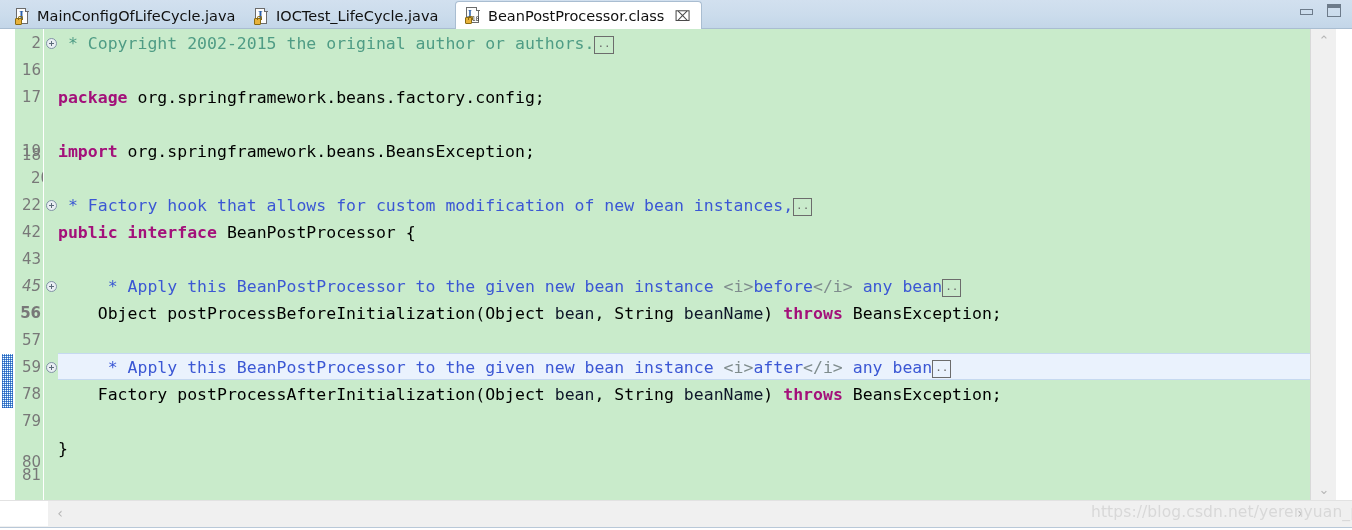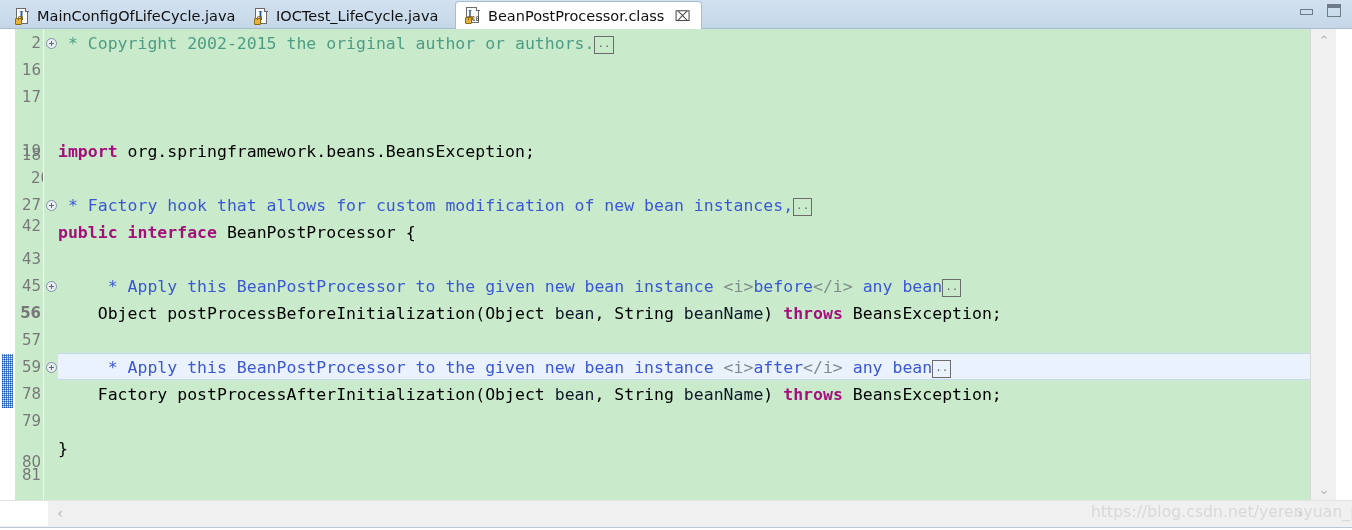--- a/index.html
+++ b/index.html
@@ -400,42 +400,43 @@
       <div id="change-marker" style="top: 325px; height: 54px;"></div>
     </div>
 
     <div id="gutter">
         <div class="lnum" style="top: 1px;">2</div>
         <div class="lnum" style="top: 28px;">16</div>
         <div class="lnum" style="top: 55px;">17</div>
         <div class="lnum" style="top: 89px; margin-top: 24px;">18</div>
         <div class="lnum" style="top: 109px;">19</div>
         <div class="lnum" style="top: 136px; padding-left: 16px;">20</div>
-        <div class="lnum" style="top: 163px;">27</div>
-        <div class="lnum" style="top: 184px;">42</div>
+        <div class="lnum" style="top: 163px;">22</div>
+        <div class="lnum" style="top: 190px;">42</div>
         <div class="lnum" style="top: 217px;">43</div>
-        <div class="lnum" style="top: 244px;">45</div>
+        <div class="lnum" style="top: 244px; font-style: italic;">45</div>
         <div class="lnum" style="top: 271px; font-weight: bold;">56</div>
         <div class="lnum" style="top: 298px;">57</div>
         <div class="lnum" style="top: 325px;">59</div>
         <div class="lnum" style="top: 352px;">78</div>
         <div class="lnum" style="top: 379px;">79</div>
         <div class="lnum" style="top: 420px;">80</div>
         <div class="lnum" style="top: 433px;">81</div>
       </div>
     <div id="foldcol">
         <div class="foldmark" style="top: 9px;"></div>
         <div class="foldmark" style="top: 171px;"></div>
         <div class="foldmark" style="top: 252px;"></div>
         <div class="foldmark" style="top: 333px;"></div>
       </div>
 
     <div id="code">
         <div class="cline" style="top: 1px;"><span class="cmt"> * Copyright 2002-2015 the original author or authors.</span><span class="foldbox">..</span></div>
         <div class="cline" style="top: 28px;"></div>
+        <div class="cline" style="top: 55px;"><span class="kw">package</span><span class="plain"> org.springframework.beans.factory.config;</span></div>
         <div class="cline" style="top: 82px;"></div>
         <div class="cline" style="top: 109px;"><span class="kw">import</span><span class="plain"> org.springframework.beans.BeansException;</span></div>
         <div class="cline" style="top: 136px;"></div>
         <div class="cline" style="top: 163px;"><span class="doc"> * Factory hook that allows for custom modification of new bean instances,</span><span class="foldbox">..</span></div>
         <div class="cline" style="top: 190px;"><span class="kw">public interface</span><span class="plain"> BeanPostProcessor {</span></div>
         <div class="cline" style="top: 217px;"></div>
         <div class="cline" style="top: 244px;"><span class="doc">     * Apply this BeanPostProcessor to the given new bean instance </span><span class="tag">&lt;i&gt;</span><span class="doc">before</span><span class="tag">&lt;/i&gt;</span><span class="doc"> any bean</span><span class="foldbox">..</span></div>
         <div class="cline" style="top: 271px;"><span class="plain">    Object postProcessBeforeInitialization(Object </span><span class="param">bean</span><span class="plain">, String </span><span class="param">beanName</span><span class="plain">) </span><span class="kw">throws</span><span class="plain"> BeansException;</span></div>
         <div class="cline" style="top: 298px;"></div>
         <div class="cline current" style="top: 324px;"><span class="doc">     * Apply this BeanPostProcessor to the given new bean instance </span><span class="tag">&lt;i&gt;</span><span class="doc">after</span><span class="tag">&lt;/i&gt;</span><span class="doc"> any bean</span><span class="foldbox">..</span></div>

